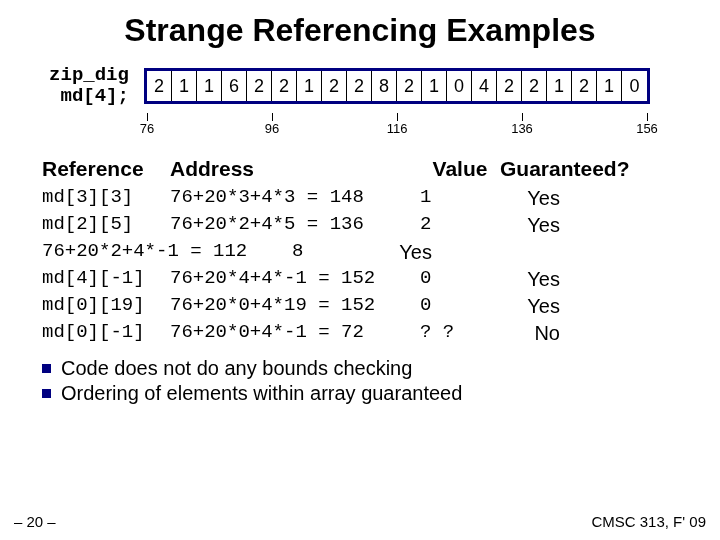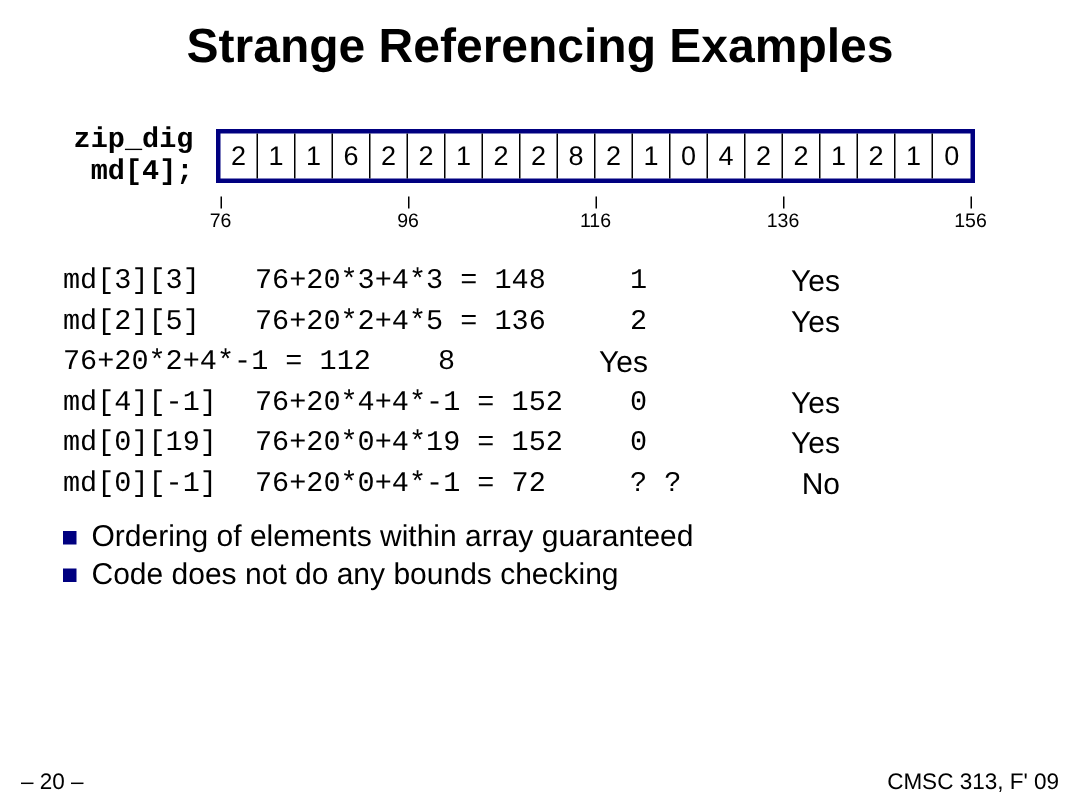--- a/index.html
+++ b/index.html
@@ -15,21 +15,21 @@
   }
   .title {
     font-size: 32px;
     font-weight: bold;
     text-align: center;
     padding-top: 12px;
   }
   .decl-row {
     display: flex;
     align-items: center;
-    margin-top: 34px;
+    margin-top: 16px;
     padding-left: 34px;
   }
   .decl {
     font-family: "Courier New", monospace;
     font-weight: bold;
     font-size: 19px;
     line-height: 1.1;
     white-space: pre;
     width: 110px;
     text-align: center;
@@ -160,20 +160,26 @@
     <div class="addr-label" style="left: 128px;">96</div>
     <div class="tick" style="left: 253px;"></div>
     <div class="addr-label" style="left: 253px;">116</div>
     <div class="tick" style="left: 378px;"></div>
     <div class="addr-label" style="left: 378px;">136</div>
     <div class="tick" style="left: 503px;"></div>
     <div class="addr-label" style="left: 503px;">156</div>
   </div>
 
 <div class="table-area">
+  <div class="hdr-row">
+    <div class="col-ref">Reference</div>
+    <div class="col-addr">Address</div>
+    <div class="col-val">Value</div>
+    <div style="width:140px">Guaranteed?</div>
+  </div>
   <div id="rows">
       <div class="data-row">
         <div class="col-ref">md[3][3]</div>
         <div class="col-addr">76+20*3+4*3 = 148</div>
         <div class="col-val">1</div>
         <div class="col-g yesno">Yes</div>
       </div>
       <div class="data-row">
         <div class="col-ref">md[2][5]</div>
         <div class="col-addr">76+20*2+4*5 = 136</div>
@@ -202,22 +208,22 @@
         <div class="col-addr">76+20*0+4*-1 = 72</div>
         <div class="col-val">? ?</div>
         <div class="col-g yesno">No</div>
       </div>
     </div>
 </div>
 
 <div class="bullets">
   <div class="bullet-line">
     <span class="sq"></span>
-    <span>Ordering of elements within array guaranteed</span>
+    <span>Code does not do any bounds checking</span>
   </div>
   <div class="bullet-line">
     <span class="sq"></span>
-    <span>Code does not do any bounds checking</span>
+    <span>Ordering of elements within array guaranteed</span>
   </div>
 </div>
 
 <div class="footer-left">– 20 –</div>
 <div class="footer-right">CMSC 313, F' 09</div>
 
 </body></html>

